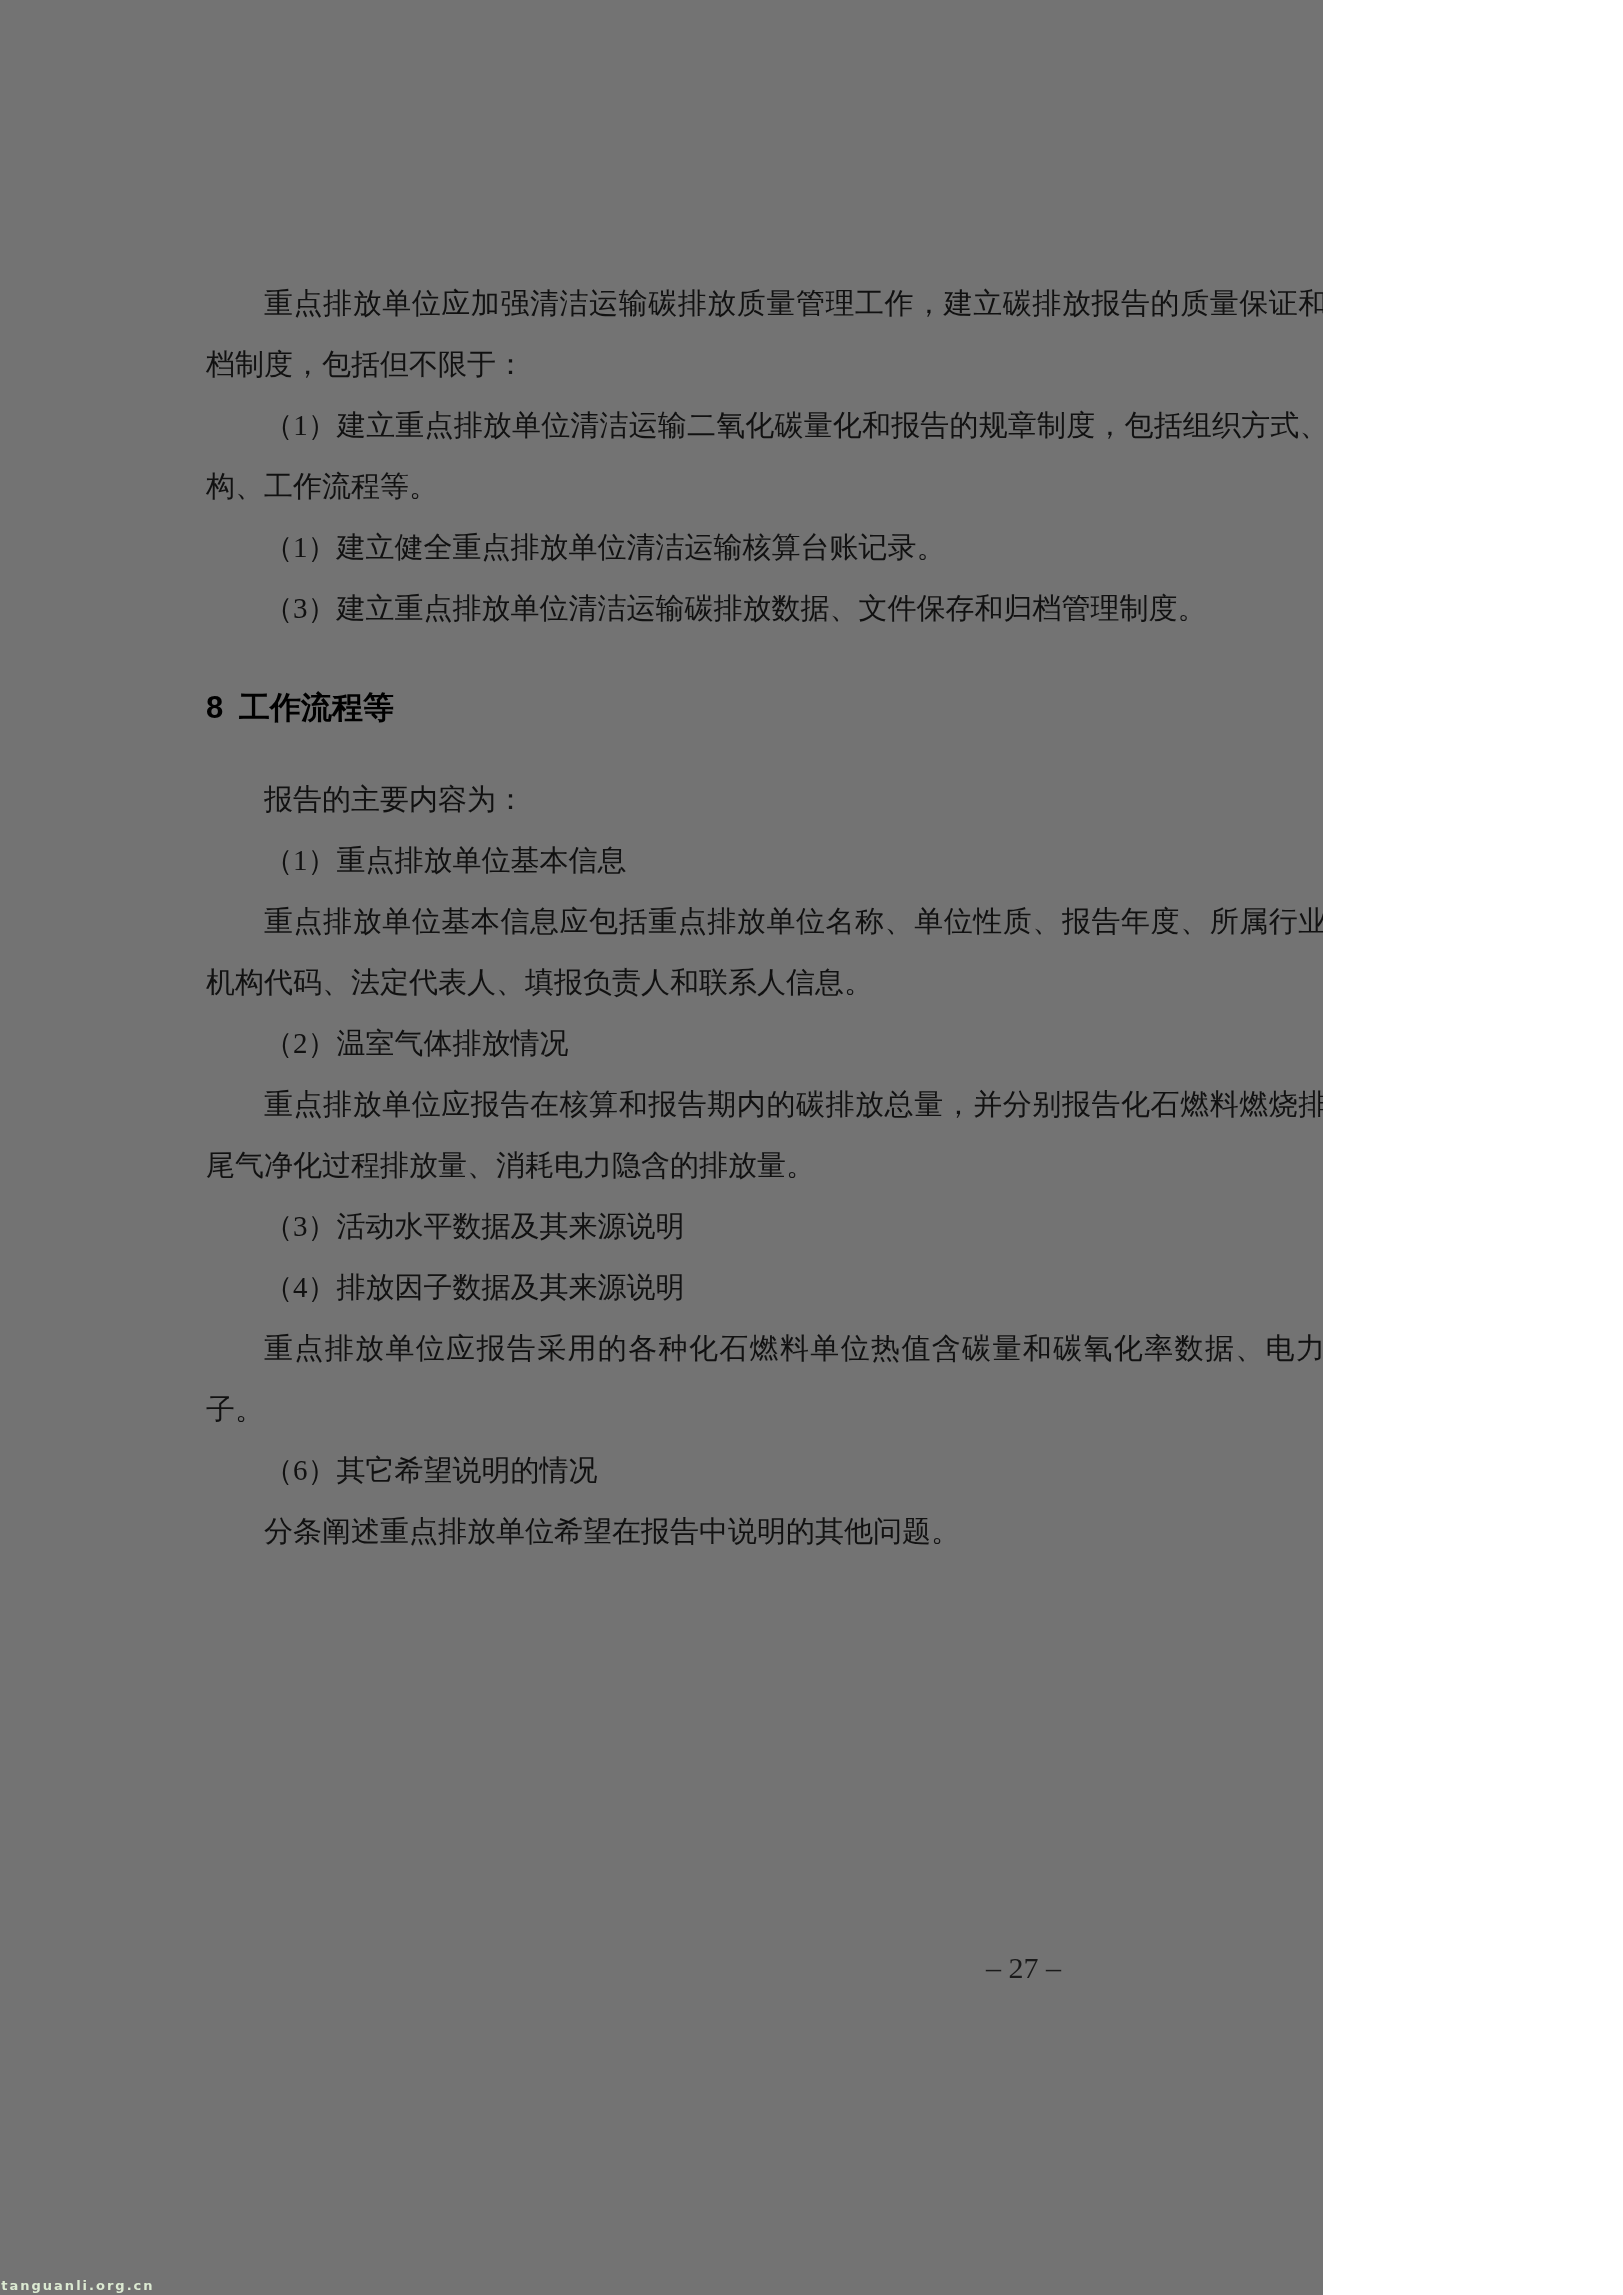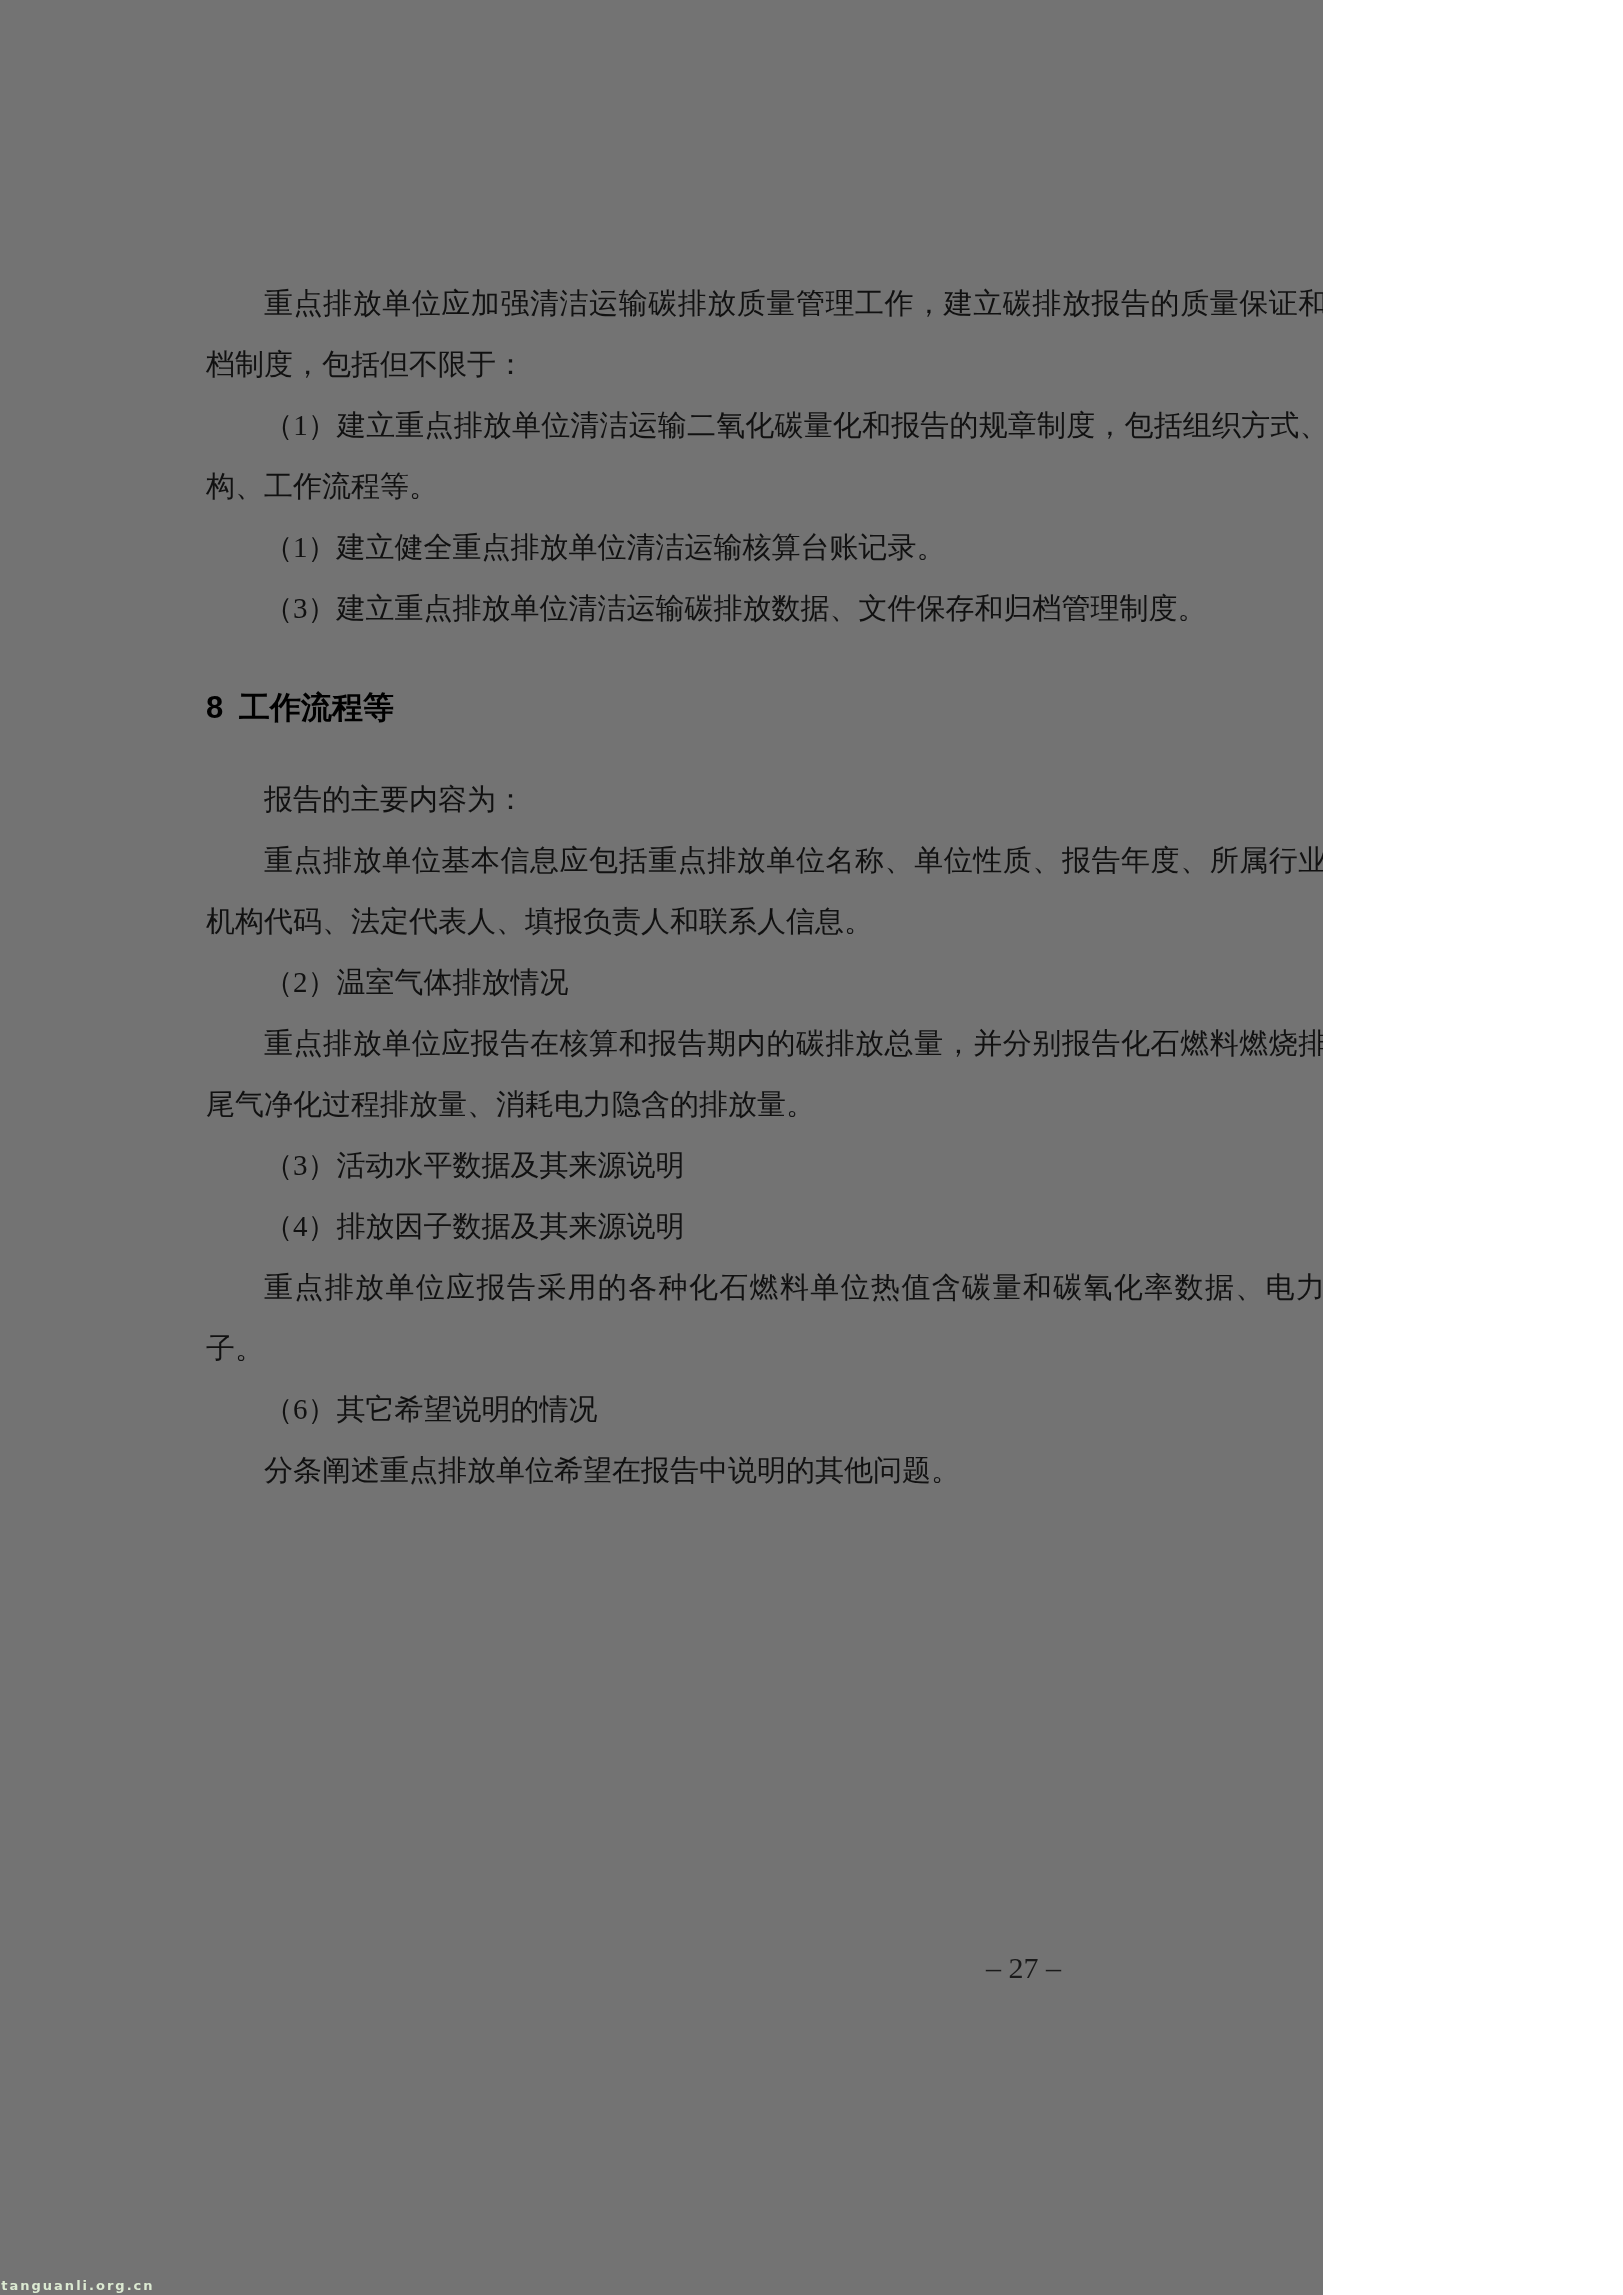--- a/index.html
+++ b/index.html
@@ -71,20 +71,21 @@
     <p class="par">重点排放单位应加强清洁运输碳排放质量管理工作，建立碳排放报告的质量保证和文件存档制度，包括但不限于：</p>
     <p class="par">（1）建立重点排放单位清洁运输二氧化碳量化和报告的规章制度，包括组织方式、负责机构、工作流程等。</p>
     <p class="par">（1）建立健全重点排放单位清洁运输核算台账记录。</p>
     <p class="par">（3）建立重点排放单位清洁运输碳排放数据、文件保存和归档管理制度。</p>
 
     <h2 class="heading">
       <span class="h-num">8</span><span class="h-title">工作流程等</span>
     </h2>
 
     <p class="par">报告的主要内容为：</p>
+    <p class="par">（1）重点排放单位基本信息</p>
     <p class="par">重点排放单位基本信息应包括重点排放单位名称、单位性质、报告年度、所属行业、组织机构代码、法定代表人、填报负责人和联系人信息。</p>
     <p class="par">（2）温室气体排放情况</p>
     <p class="par">重点排放单位应报告在核算和报告期内的碳排放总量，并分别报告化石燃料燃烧排放量、尾气净化过程排放量、消耗电力隐含的排放量。</p>
     <p class="par">（3）活动水平数据及其来源说明</p>
     <p class="par">（4）排放因子数据及其来源说明</p>
     <p class="par">重点排放单位应报告采用的各种化石燃料单位热值含碳量和碳氧化率数据、电力排放因子。</p>
     <p class="par">（6）其它希望说明的情况</p>
     <p class="par">分条阐述重点排放单位希望在报告中说明的其他问题。</p>
   </main>
 

